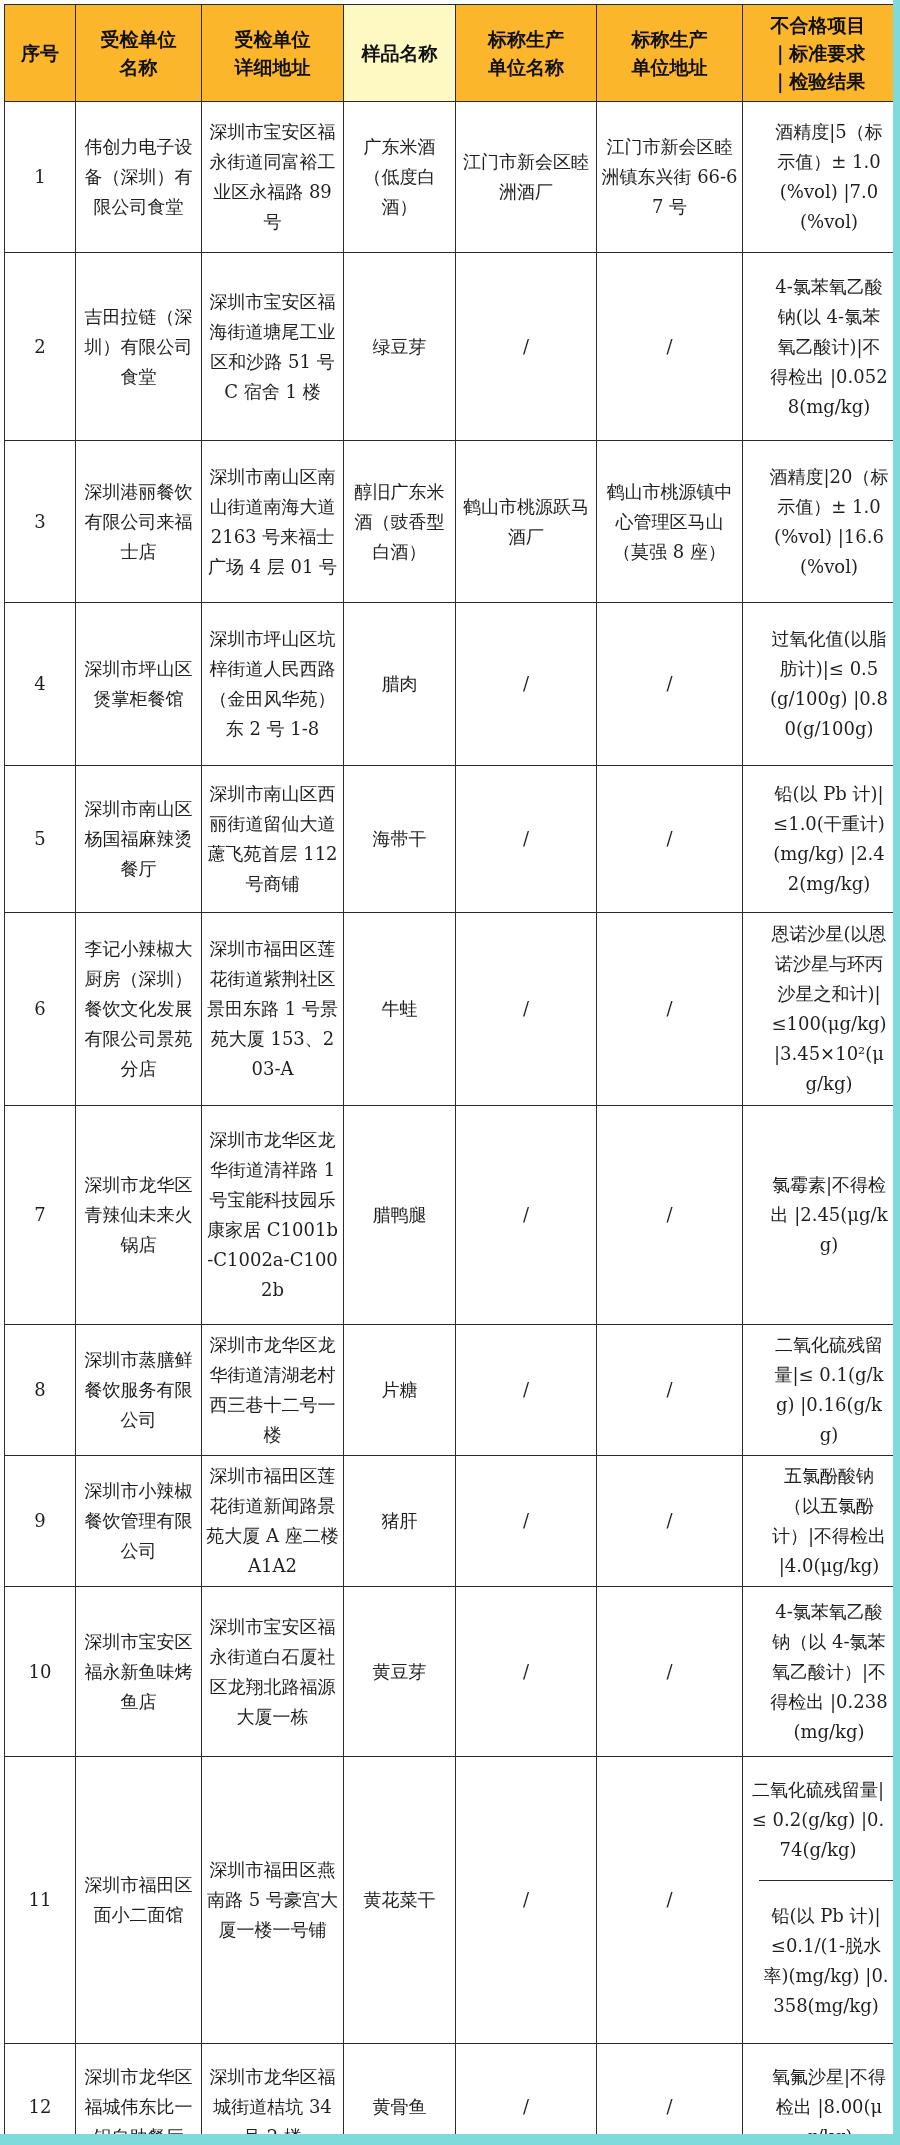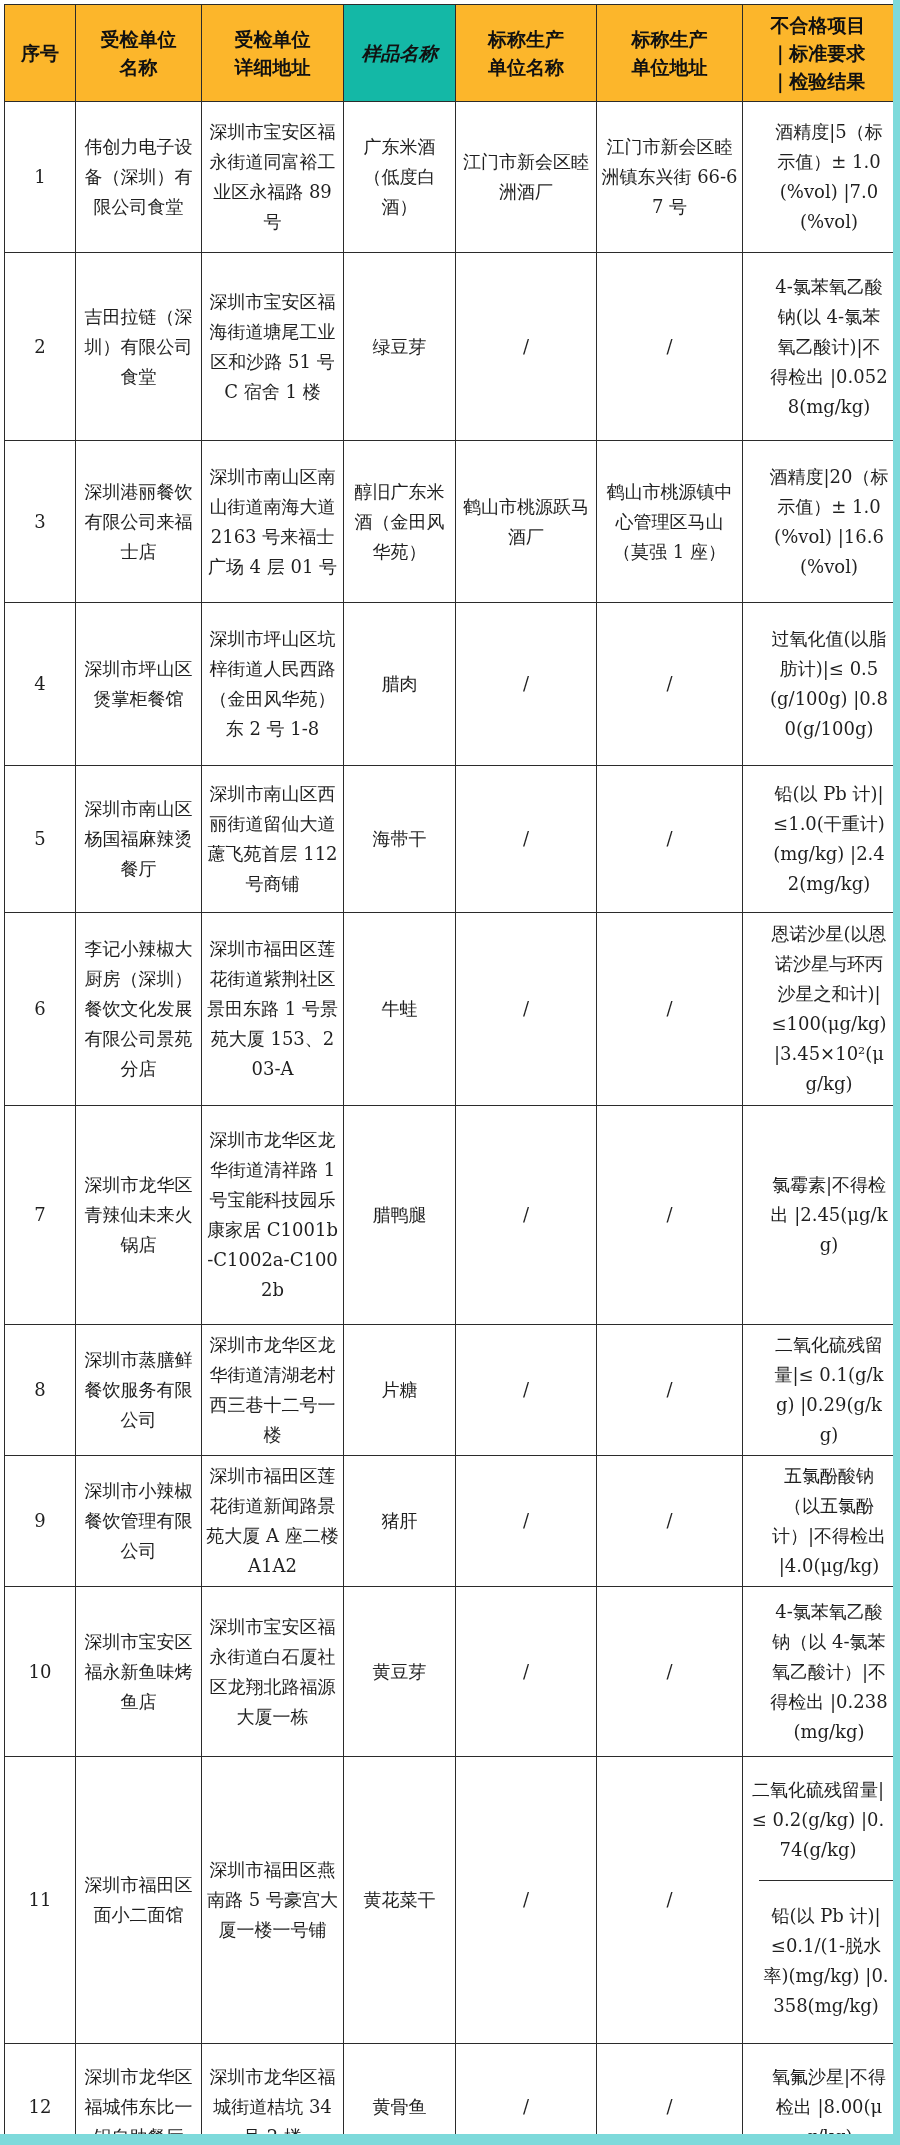--- a/index.html
+++ b/index.html
@@ -60,21 +60,21 @@
     <col style="width:146px">
     <col style="width:151px">
   </colgroup>
   <thead>
     <tr>
         <th style="background: rgb(252, 182, 43);">序号</th>
         <th style="background: rgb(252, 182, 43);">受检单位
 名称</th>
         <th style="background: rgb(252, 182, 43);">受检单位
 详细地址</th>
-        <th style="background: #14b8a6; font-style: italic;">样品名称</th>
+        <th style="background: #fef9c3;">样品名称</th>
         <th style="background: rgb(252, 182, 43);">标称生产
 单位名称</th>
         <th style="background: rgb(252, 182, 43);">标称生产
 单位地址</th>
         <th style="background: rgb(252, 182, 43);">不合格项目
 ｜标准要求
 ｜检验结果</th>
       </tr>
   </thead>
   <tbody>
@@ -97,23 +97,23 @@
         <td>/</td>
         <td>/</td>
         <td class="results-cell">
           <div class="single">4-氯苯氧乙酸钠(以 4-氯苯氧乙酸计)|不得检出 |0.0528(mg/kg)</div>
         </td>
       </tr>
       <tr>
         <td>3</td>
         <td>深圳港丽餐饮有限公司来福士店</td>
         <td>深圳市南山区南山街道南海大道 2163 号来福士广场 4 层 01 号</td>
-        <td>醇旧广东米酒（金田风华苑）</td>
+        <td>醇旧广东米酒（豉香型白酒）</td>
         <td>鹤山市桃源跃马酒厂</td>
-        <td>鹤山市桃源镇中心管理区马山（莫强 1 座）</td>
+        <td>鹤山市桃源镇中心管理区马山（莫强 8 座）</td>
         <td class="results-cell">
           <div class="single">酒精度|20（标示值）± 1.0(%vol) |16.6(%vol)</div>
         </td>
       </tr>
       <tr>
         <td>4</td>
         <td>深圳市坪山区煲掌柜餐馆</td>
         <td>深圳市坪山区坑梓街道人民西路（金田风华苑）东 2 号 1-8</td>
         <td>腊肉</td>
         <td>/</td>
@@ -156,21 +156,21 @@
         </td>
       </tr>
       <tr>
         <td>8</td>
         <td>深圳市蒸膳鲜餐饮服务有限公司</td>
         <td>深圳市龙华区龙华街道清湖老村西三巷十二号一楼</td>
         <td>片糖</td>
         <td>/</td>
         <td>/</td>
         <td class="results-cell">
-          <div class="single">二氧化硫残留量|≤ 0.1(g/kg) |0.29(g/kg)</div>
+          <div class="single">二氧化硫残留量|≤ 0.1(g/kg) |0.16(g/kg)</div>
         </td>
       </tr>
       <tr>
         <td>9</td>
         <td>深圳市小辣椒餐饮管理有限公司</td>
         <td>深圳市福田区莲花街道新闻路景苑大厦 A 座二楼 A1A2</td>
         <td>猪肝</td>
         <td>/</td>
         <td>/</td>
         <td class="results-cell">

